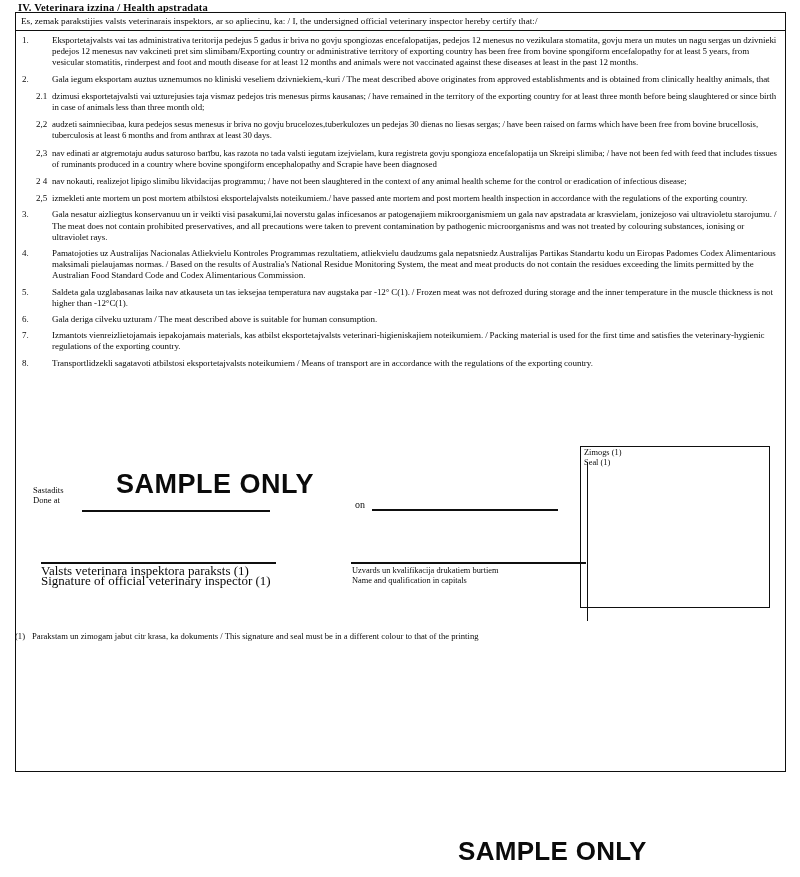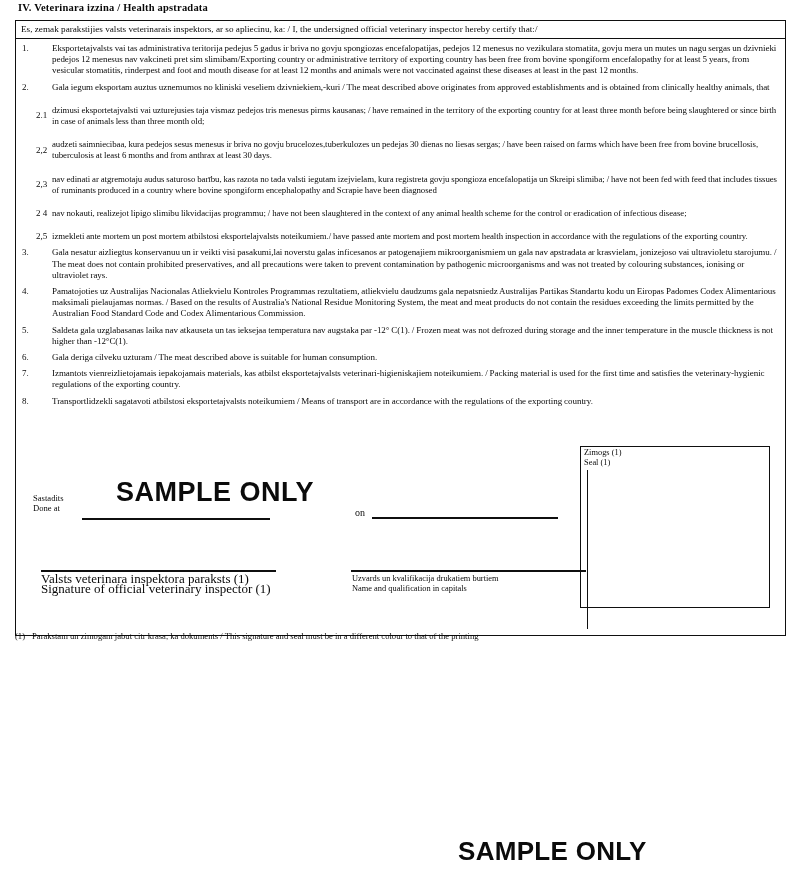--- a/index.html
+++ b/index.html
@@ -26,23 +26,23 @@
     font-size: 10.5px;
     font-weight: bold;
     letter-spacing: 0.2px;
     white-space: nowrap;
   }
 
   
   #attestation-box {
     position: absolute;
     left: 15px;
-    top: 20px;
+    top: 12px;
     width: 771px;
-    height: 616px;
+    height: 760px;
     border: 1.4px solid #111;
     box-sizing: border-box;
   }
 
   
   #intro-line {
     position: absolute;
     left: 5px;
     top: 2px;
     right: 4px;
@@ -86,21 +86,21 @@
     flex: 1 1 auto;
     font-size: 9px;
     line-height: 11.2px;
     text-align: left;
     letter-spacing: -0.05px;
     word-spacing: -0.2px;
   }
   .clause.sub .clause-text { font-size: 8.8px; }
 
   
-  .clause.gap-top { margin-top: 12px; align-items: center; }
+  .clause.gap-top { margin-top: 6px; }
   .clause.gap-sm  { margin-top: 3px; }
 
   
   #signature-area {
     position: absolute;
     left: 0;
     right: 0;
     top: 449px;
     bottom: 0;
   }

